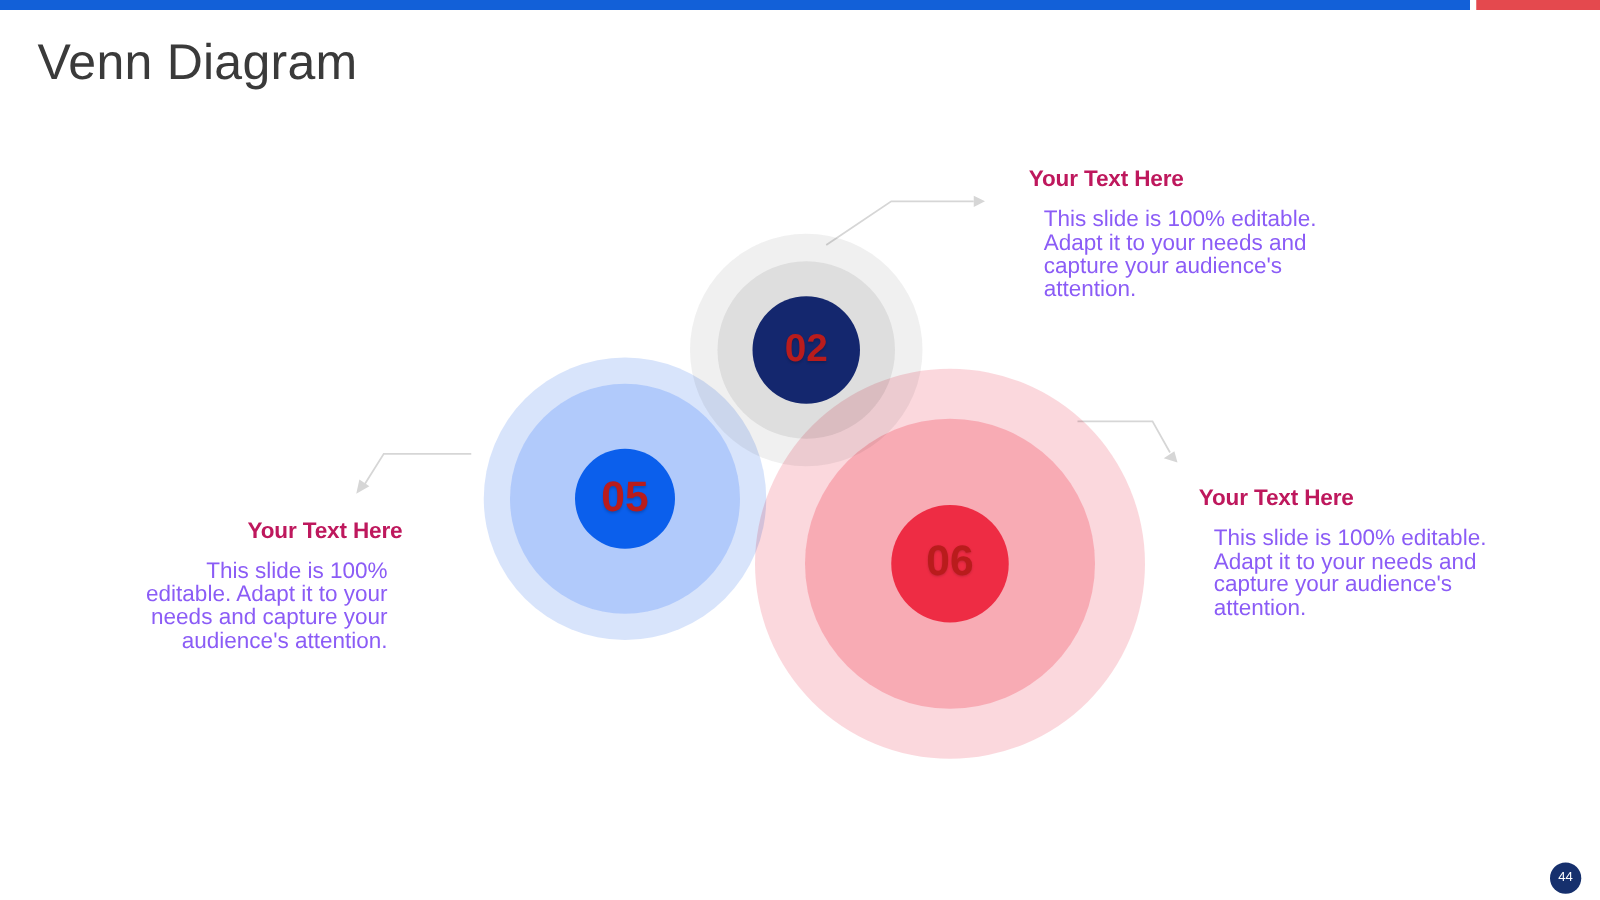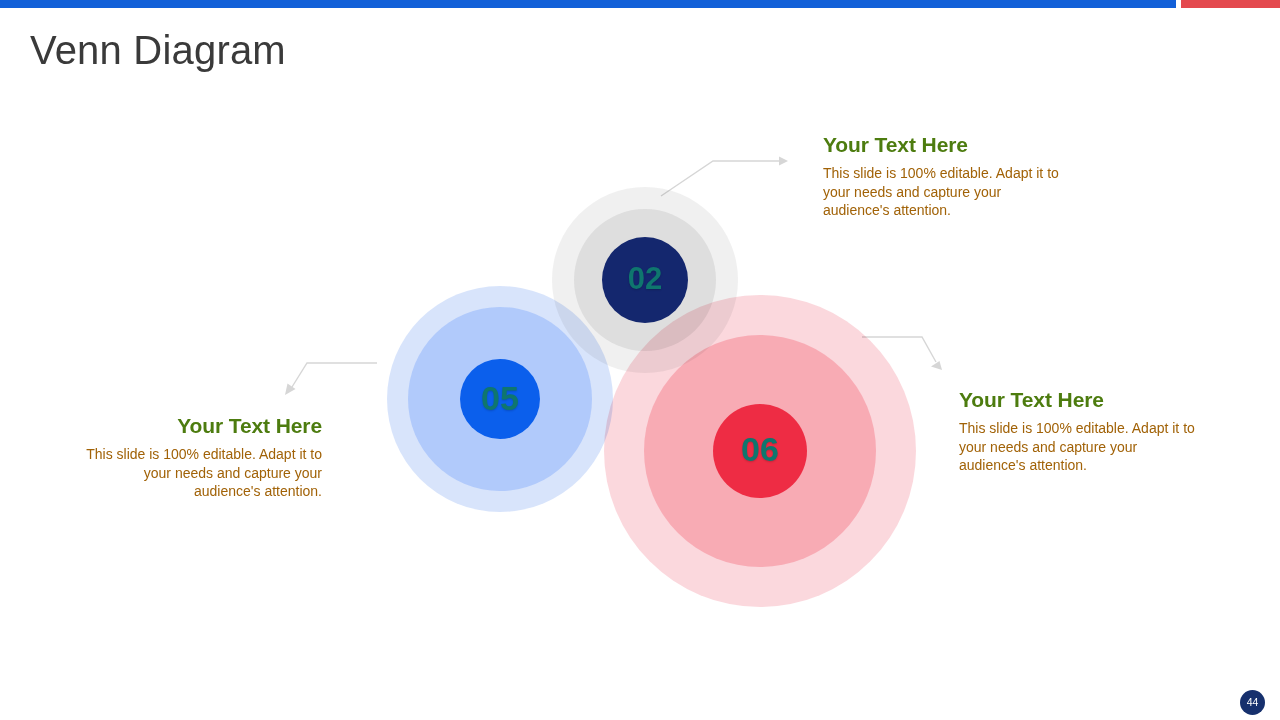--- a/index.html
+++ b/index.html
@@ -60,45 +60,45 @@
   }
   .venn-svg {
     position: absolute;
     left: 0;
     top: 0;
   }
 
   
   .num-label {
     position: absolute;
-    color: #0f766e;
+    color: #b91c1c;
     font-weight: bold;
     text-align: center;
     line-height: 1;
     text-shadow: 0 1px 2px rgba(0,0,0,0.18);
     pointer-events: none;
   }
   .num-01 { left: 460px; top: 381px; width: 80px; font-size: 34px; }
   .num-02 { left: 605px; top: 263px; width: 80px; font-size: 31px; }
   .num-03 { left: 718px; top: 432px; width: 84px; font-size: 34px; }
 
   
   .txt-block { position: absolute; }
   .txt-head {
-    font-size: 21px;
+    font-size: 18px;
     font-weight: bold;
-    color: #4d7c0f;
+    color: #be185d;
     margin: 0 0 7px 0;
     letter-spacing: -0.1px;
   }
   .txt-body {
-    font-size: 14px;
+    font-size: 18px;
     line-height: 18.5px;
-    color: #a16207;
-    margin: 0;
+    color: #8b5cf6;
+    margin: 12px;
   }
 
   .block-top   { left: 823px; top: 133px; width: 245px; text-align: left; }
   .block-left  { left: 82px;  top: 414px; width: 240px; text-align: right; }
   .block-right { left: 959px; top: 388px; width: 245px; text-align: left; }
 
   
   .page-badge {
     position: absolute;
     left: 1240px;

